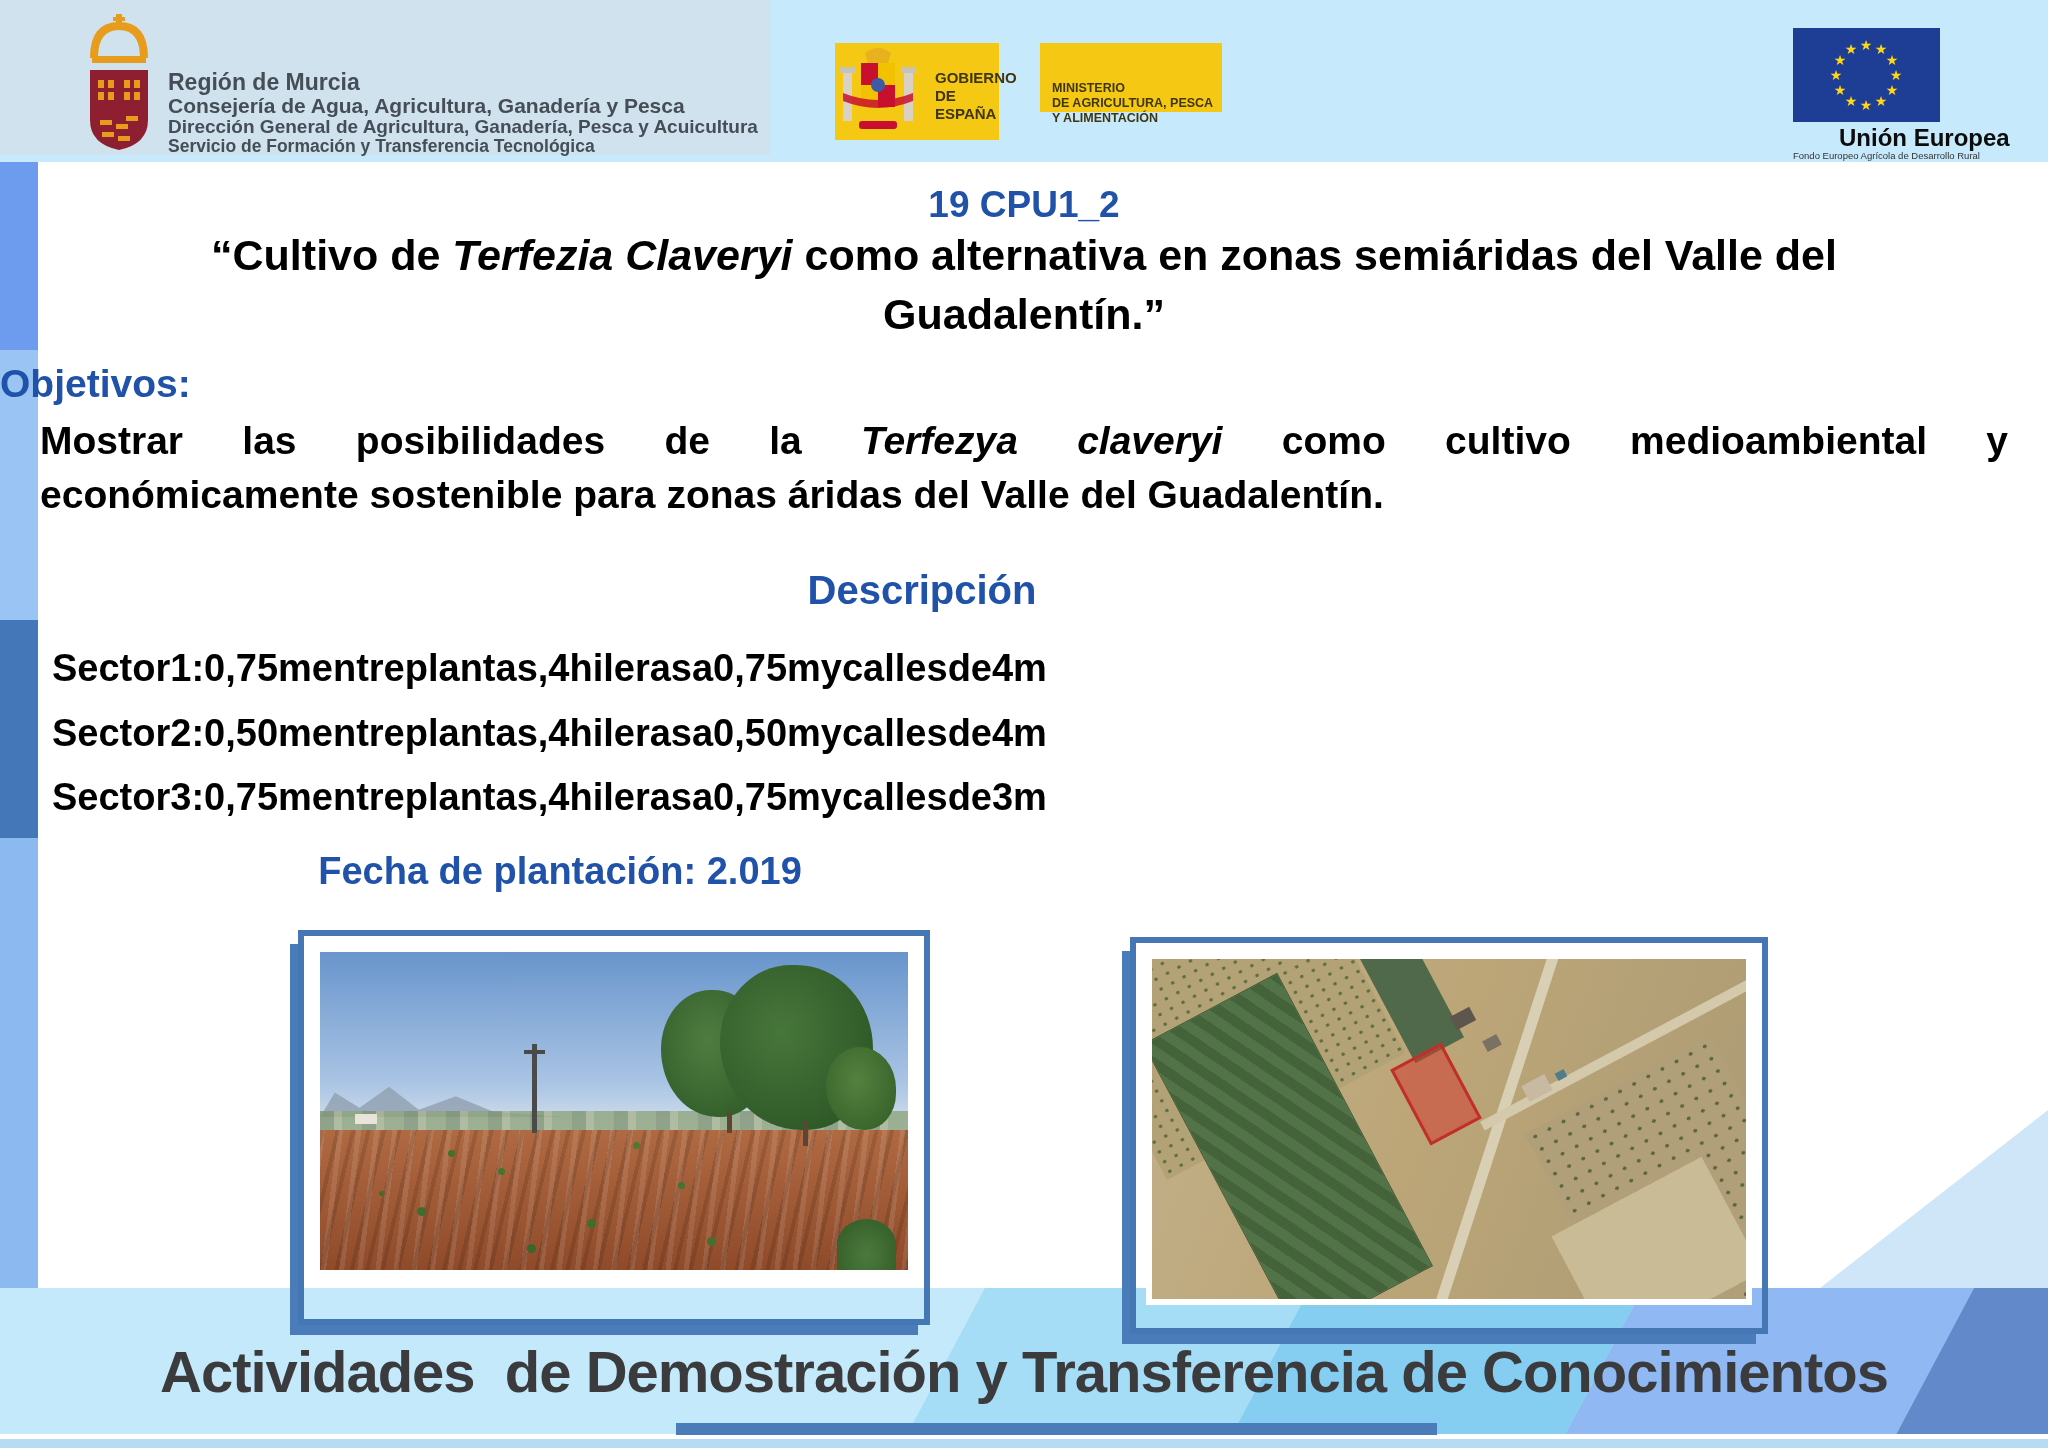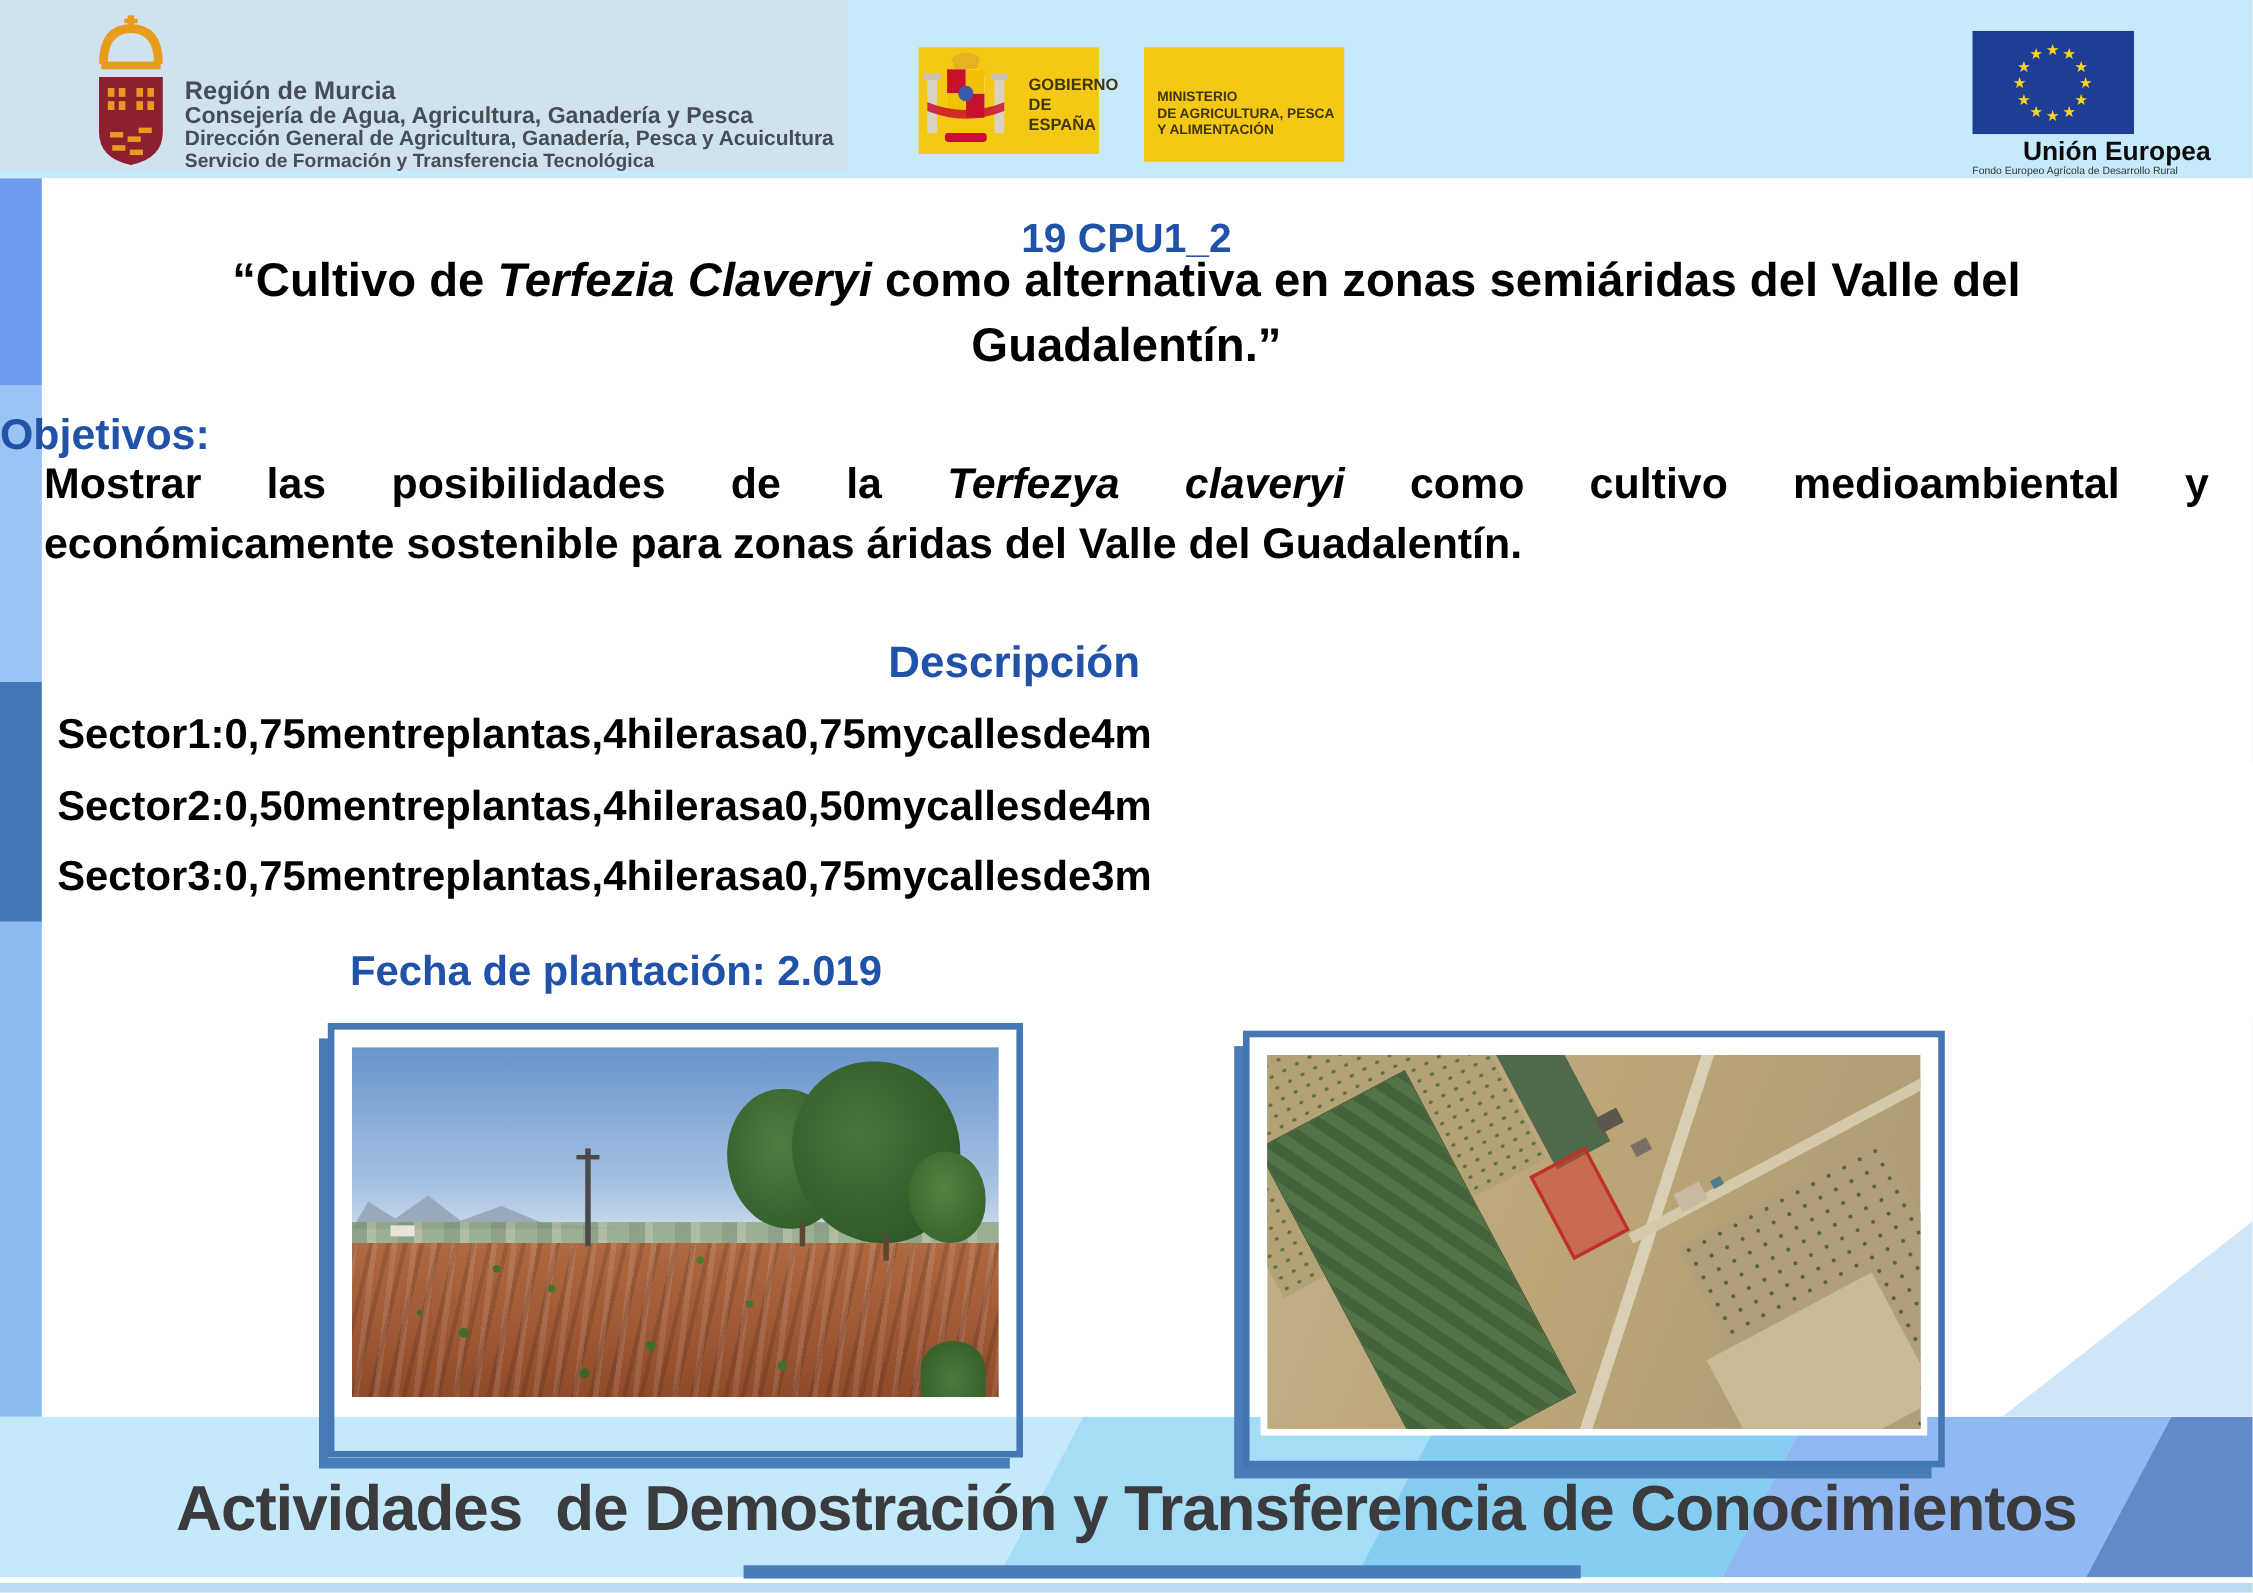--- a/index.html
+++ b/index.html
@@ -9,36 +9,36 @@
   
   .hdr-band  { position:absolute; left:0; top:0; width:2048px; height:162px; background:#c6e9fb; z-index:2; }
   .hdr-left  { position:absolute; left:0; top:0; width:770px; height:155px; background:#cfe2ee; }
   .murcia    { position:absolute; left:86px; top:12px; }
   .murcia-text { position:absolute; left:168px; top:70px; color:#454e57; font-weight:bold; white-space:nowrap; }
   .mt1 { font-size:23px; line-height:24px; }
   .mt2 { font-size:21px; line-height:23px; }
   .mt3 { font-size:19px; line-height:20px; }
   .mt4 { font-size:17.5px; line-height:19px; }
   .es-box1 { position:absolute; left:835px; top:43px; width:164px; height:97px; background:#f5c913; }
-  .es-box2 { position:absolute; left:1040px; top:43px; width:182px; height:104px; background:#f5c913; }
+  .es-box2 { position:absolute; left:1040px; top:43px; width:182px; height:69px; background:#f5c913; }
   .gov-text { position:absolute; left:100px; top:26px; color:#3f350f; font-weight:bold; font-size:15px; line-height:18px; }
   .min-text { position:absolute; left:12px; top:38px; color:#3f350f; font-weight:bold; font-size:12.5px; line-height:15px; }
   .eu-block { position:absolute; left:1793px; top:28px; }
   .eu-title { position:absolute; left:0; top:96px; font-size:24px; font-weight:bold; color:#0c0c0c; white-space:nowrap;margin-left:46px; }
   .eu-sub   { position:absolute; left:0; top:122px; font-size:9.5px; color:#333; white-space:nowrap; }
 
   
   .stripe { position:absolute; left:0; width:38px; z-index:1; }
   .s1 { top:162px; height:188px; background:#6d9bee; }
   .s2 { top:350px; height:270px; background:#99c4f3; }
   .s3 { top:620px; height:218px; background:#4477b8; }
   .s4 { top:838px; height:450px; background:#8cbaf0; }
 
   
-  .blue { color:#1f52a8;margin-top:12px; }
+  .blue { color:#1f52a8; }
   .code-heading { position:absolute; left:0; top:184px; width:2048px; text-align:center;
                   font-size:37px; font-weight:bold; z-index:2; }
   .slide-title  { position:absolute; left:114px; top:226px; width:1820px; text-align:center;
                   font-size:43px; font-weight:bold; color:#000; line-height:1.38; z-index:2; }
   .obj-heading  { position:absolute; left:0; top:362px; width:2048px; text-align:left;
                   font-size:39px; font-weight:bold; z-index:2; }
   .obj-par      { position:absolute; left:40px; top:414px; width:1968px; font-size:39px;
                   font-weight:bold; color:#000; line-height:1.38; z-index:2; }
   .obj-line1    { text-align:justify; text-align-last:justify; }
   .desc-heading { position:absolute; left:0; top:568px; width:1844px; text-align:center;

